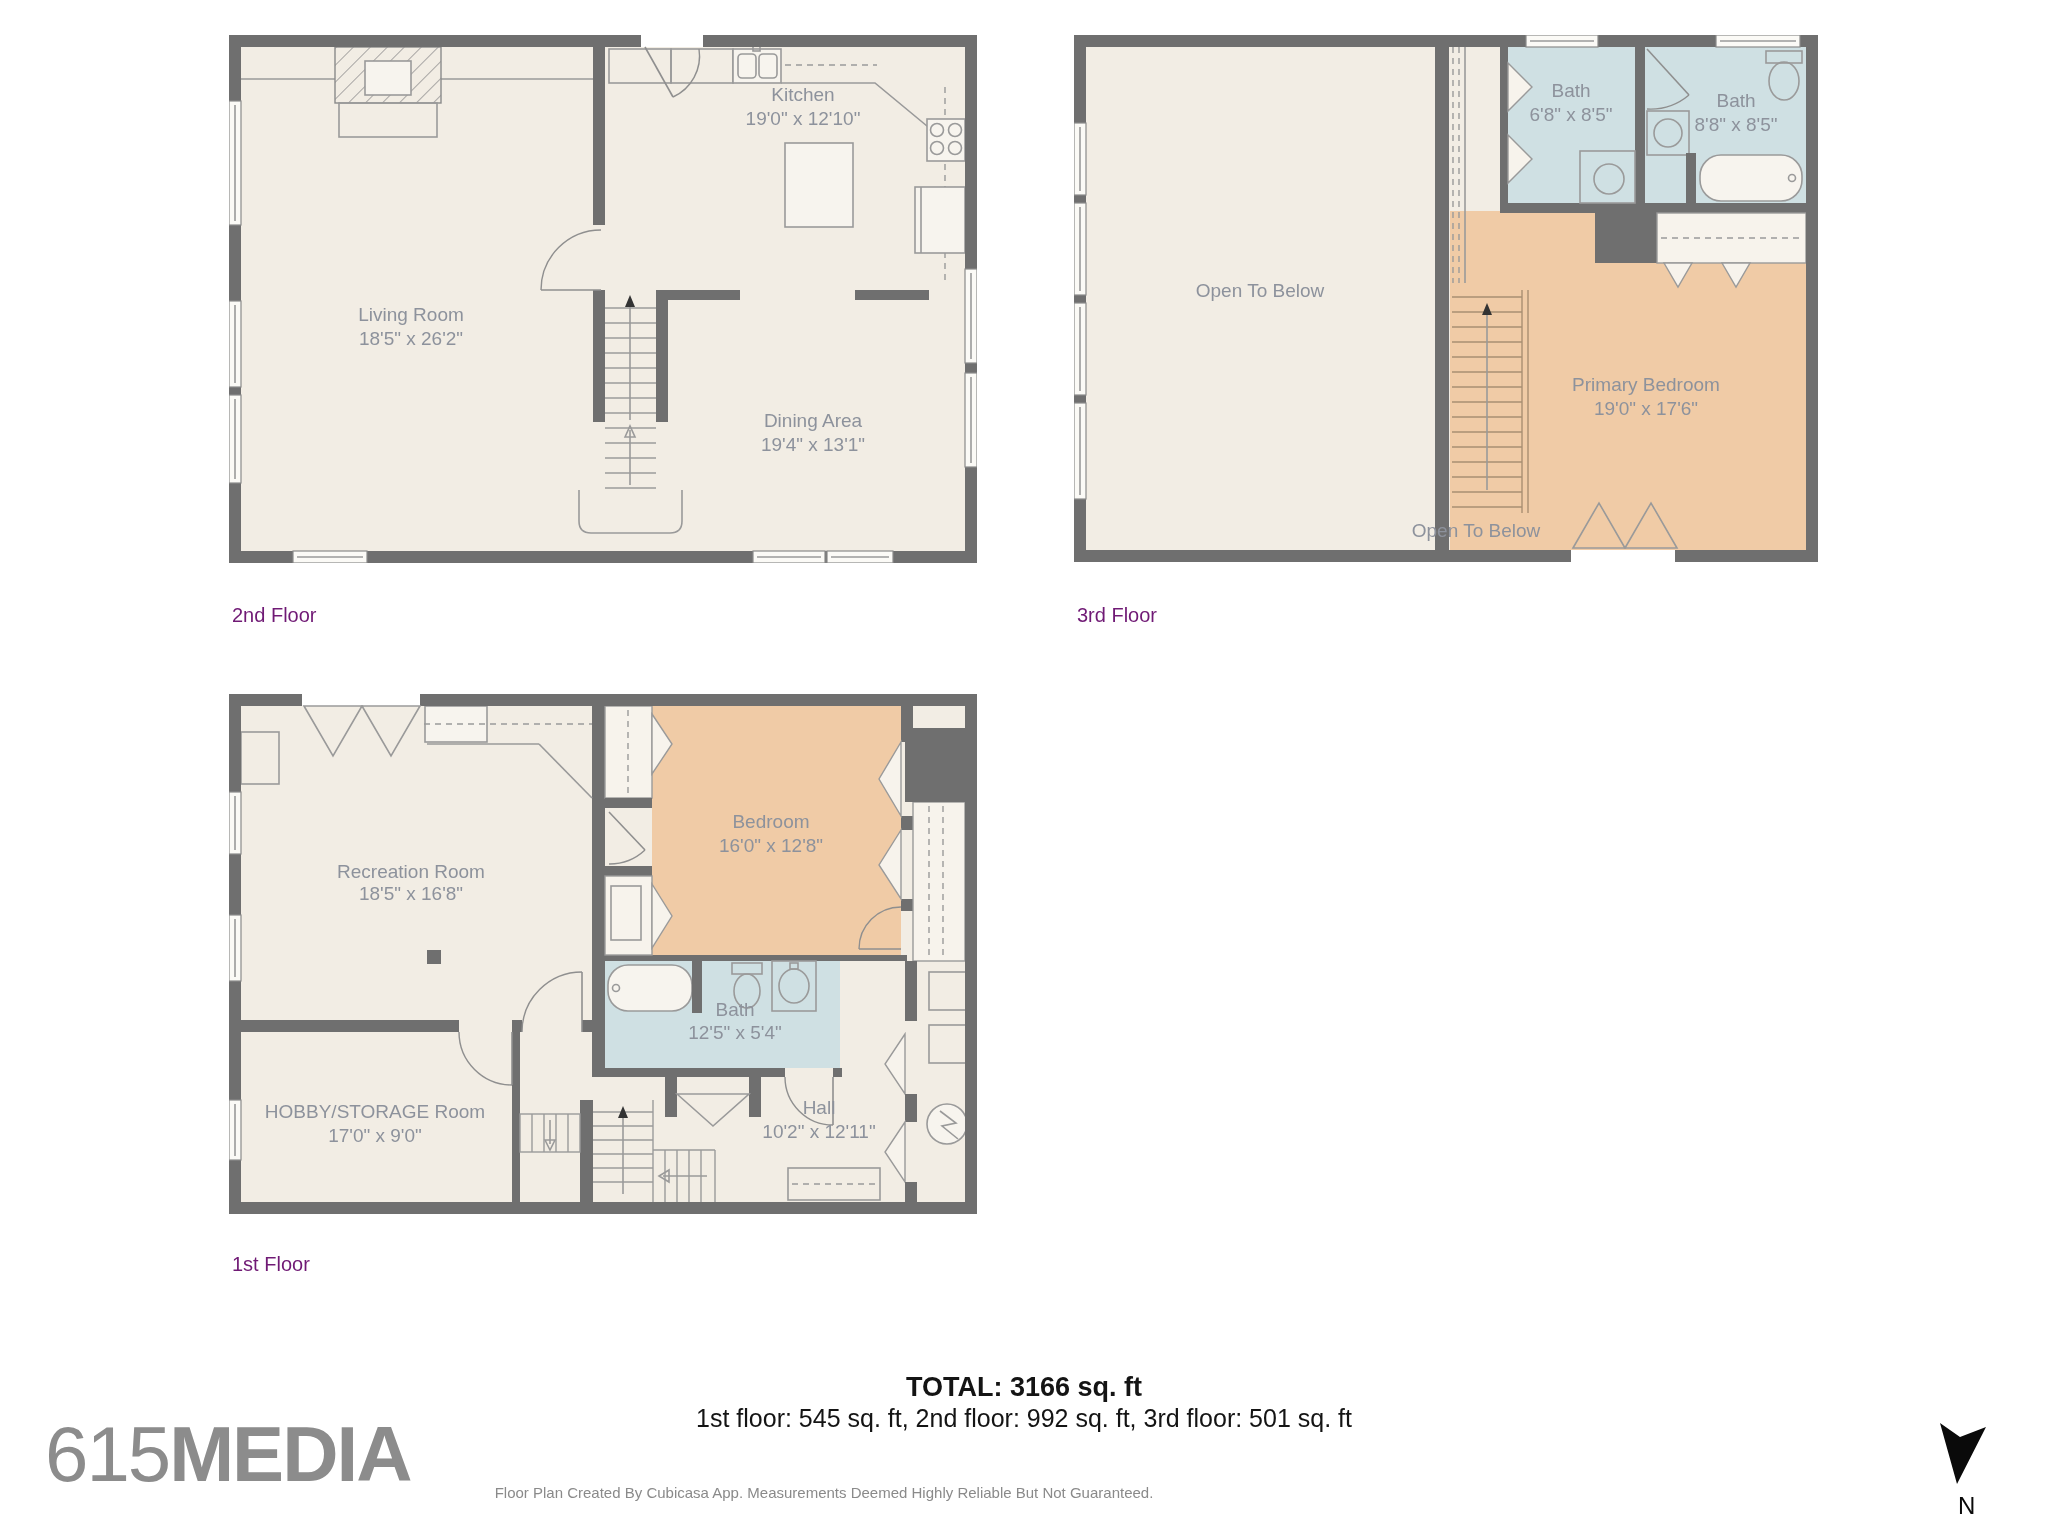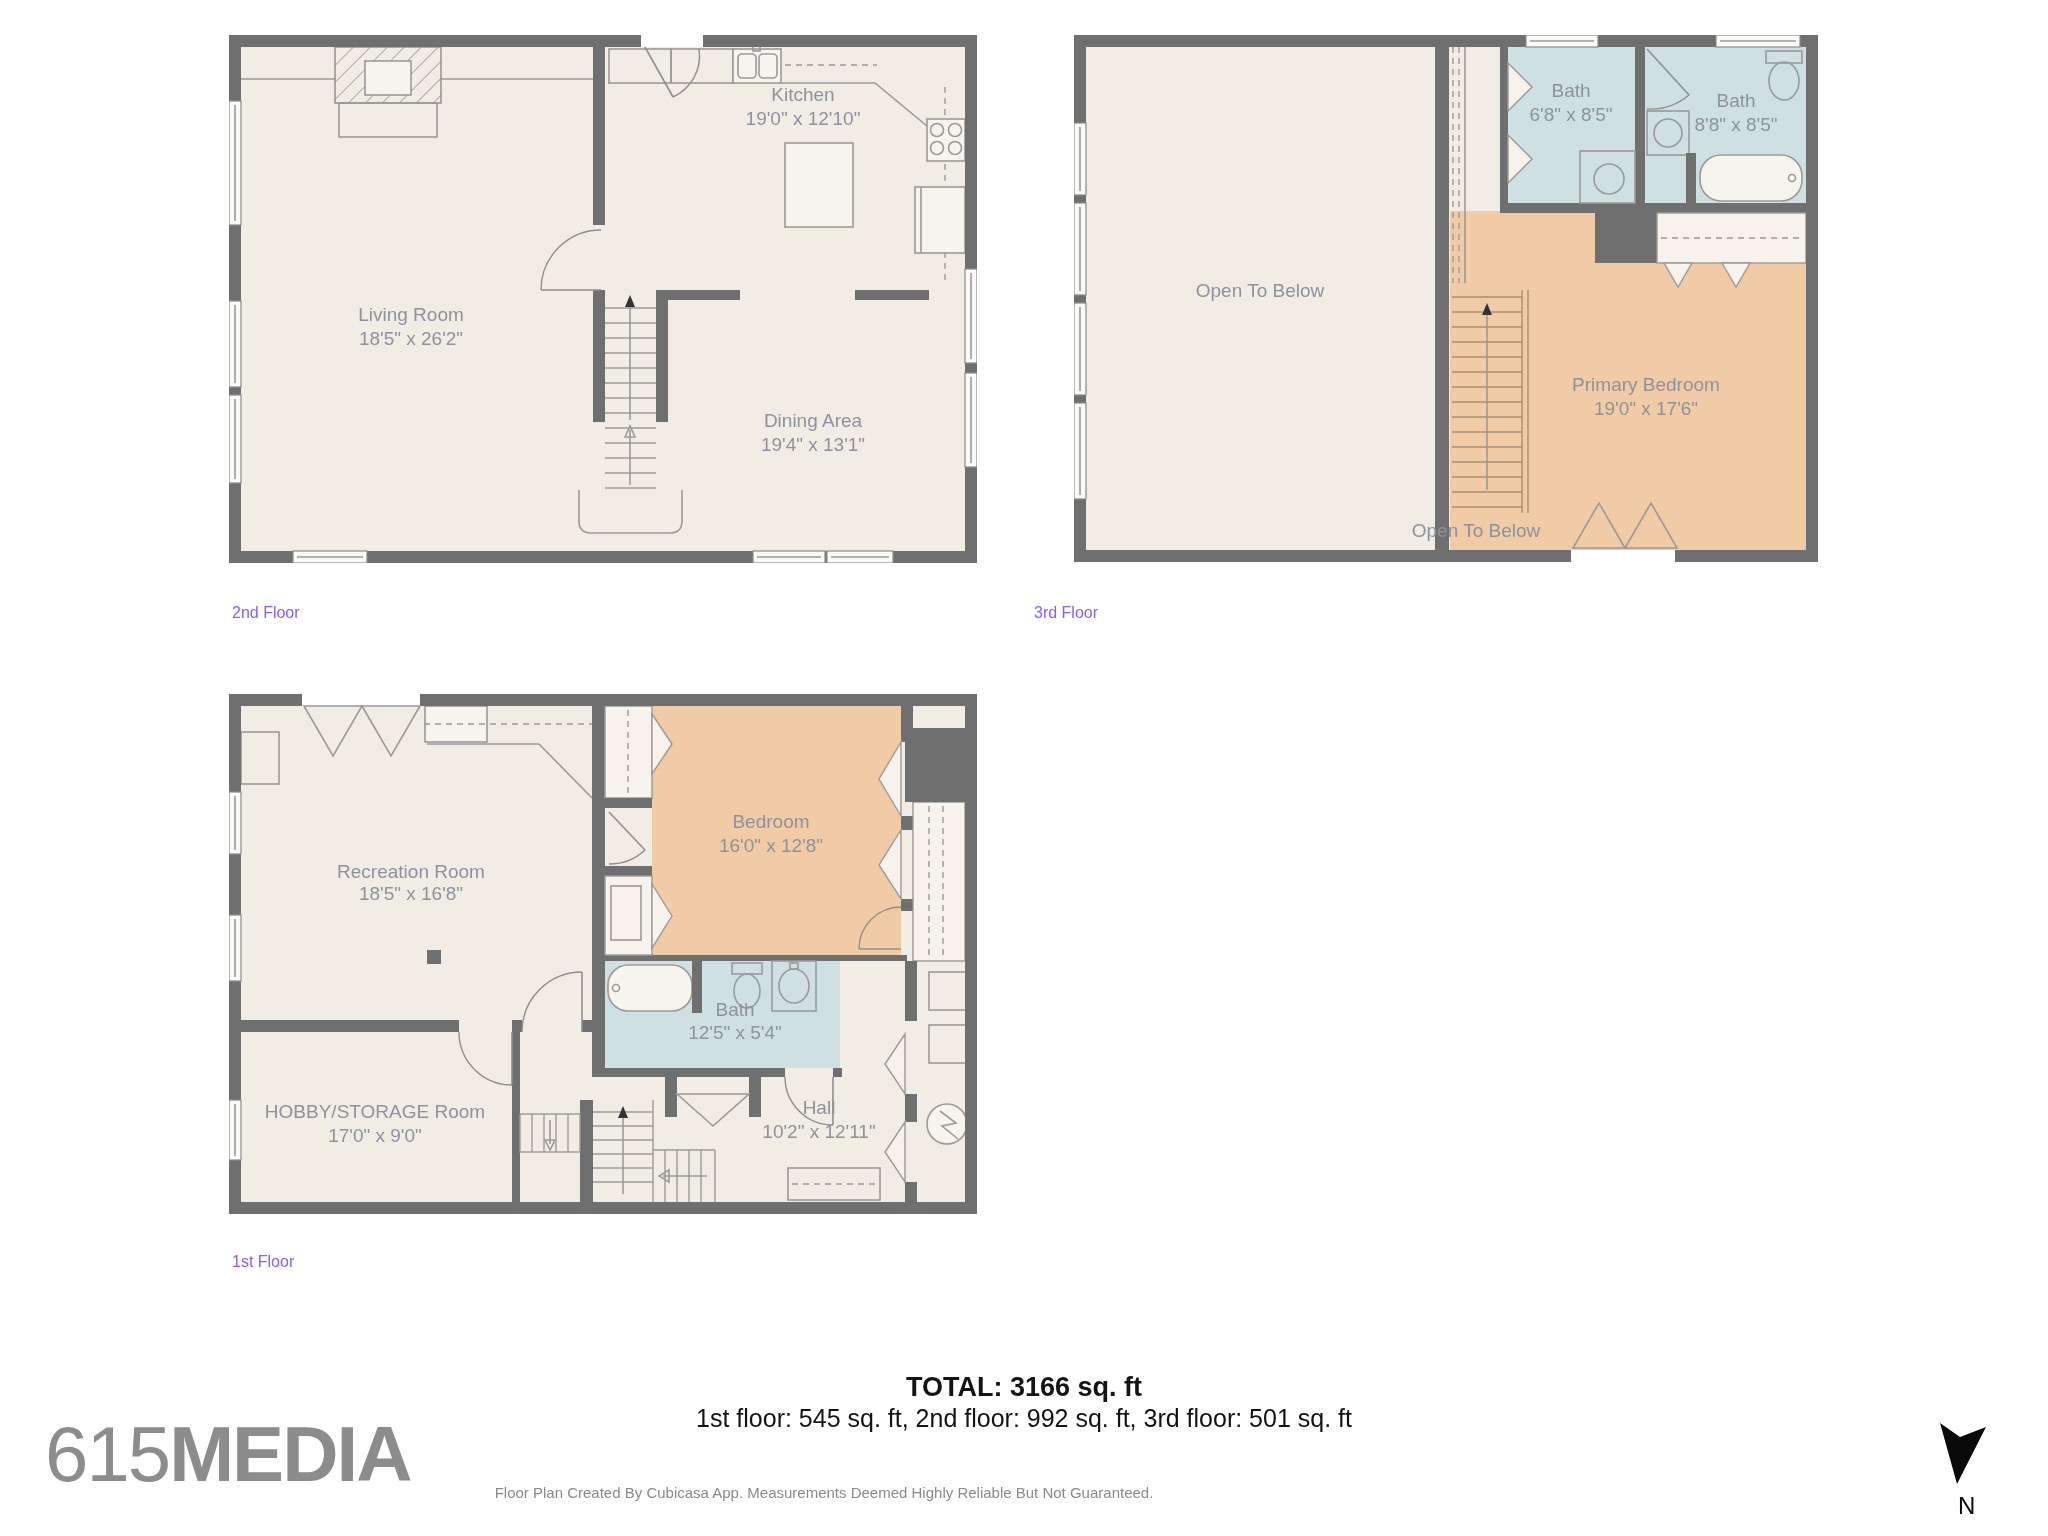--- a/index.html
+++ b/index.html
@@ -1,19 +1,19 @@
 <!DOCTYPE html>
 <html><head>
 <meta charset="utf-8">
 <style>
   html,body{margin:0;padding:0;background:#ffffff;}
   .canvas{position:relative;width:2048px;height:1536px;background:#ffffff;overflow:hidden;
           font-family:"Liberation Sans", sans-serif;}
   .plan{position:absolute;}
-  .caption{position:absolute;font-size:16px;color:#8b5cf6;}
+  .caption{position:absolute;font-size:20px;color:#701a75;}
   .summary{position:absolute;top:1372px;left:0;width:2048px;text-align:center;color:#141414;}
   .summary .total{font-size:27px;font-weight:bold;line-height:31px;}
   .summary .line{font-size:25px;line-height:30px;}
   .footer{position:absolute;top:1484px;left:0;width:1648px;text-align:center;
           font-size:15px;color:#8a8a8a;}
   .logo{position:absolute;left:45px;top:1414px;font-size:78px;line-height:80px;
         letter-spacing:-2px;color:#8c8c8c;white-space:nowrap;}
   .logo .thin{font-weight:300;}
   .logo .bold{font-weight:800;}
   .compass{position:absolute;left:1936px;top:1418px;}
@@ -255,21 +255,21 @@
 
     <text class="rm" x="497" y="62">Bath</text>
     <text class="rm" x="497" y="86">6'8" x 8'5"</text>
     <text class="rm" x="662" y="72">Bath</text>
     <text class="rm" x="662" y="96">8'8" x 8'5"</text>
     <text class="rm" x="186" y="262">Open To Below</text>
     <text class="rm" x="572" y="356">Primary Bedroom</text>
     <text class="rm" x="572" y="380">19'0" x 17'6"</text>
     <text class="rm" x="402" y="502">Open To Below</text>
   </svg>
-  <div class="caption" style="left:1034px;top:604px;text-align:right;">3rd Floor</div>
+  <div class="caption" style="left:1077px;top:604px;text-align:right;">3rd Floor</div>
 
   <svg class="plan" style="left:229px;top:694px;" width="748" height="520" viewBox="0 0 748 520">
     <rect x="0" y="0" width="748" height="520" class="floorfill"></rect>
     <rect x="423" y="12" width="249" height="249" class="bedfill"></rect>
     <rect x="371" y="267" width="240" height="107" class="bathfill"></rect>
 
     <rect x="363" y="12" width="13" height="371" class="wall"></rect>
     <rect x="12" y="326" width="364" height="12" class="wall"></rect>
     <rect x="283" y="338" width="8" height="170" class="wall"></rect>
     <rect x="363" y="261" width="315" height="6" class="wall"></rect>

